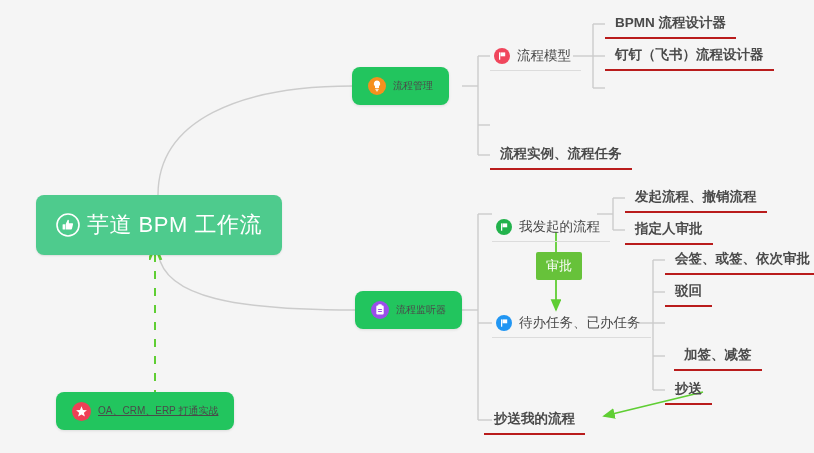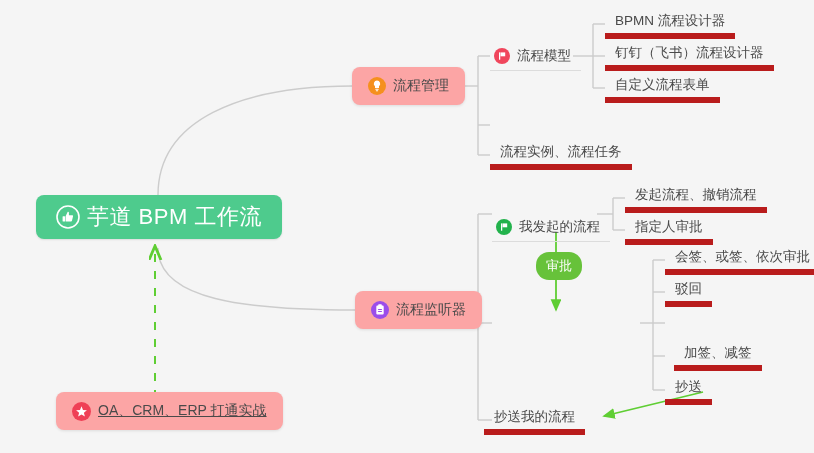--- a/index.html
+++ b/index.html
@@ -40,61 +40,62 @@
     align-items: center;
     white-space: nowrap;
     color: #4a4a4a;
   }
 
   
   .node.root {
     background: #4ecb8d;
     border-radius: 8px;
     padding: 0 20px;
-    height: 44px;
+    height: 60px;
     color: #ffffff;
     font-size: 22px;
     box-shadow: 0 1px 2px rgba(0,0,0,0.10);
   }
   .node.root .label { font-size: 22px; letter-spacing: .5px; }
 
   
   .node.card {
-    background: #fca5a5;
+    background: #22c55e;
     border-radius: 8px;
     padding: 0 16px;
     height: 38px;
-    font-size: 14px;
+    font-size: 10px;
     box-shadow: 0 1px 3px rgba(0,0,0,0.10);
     justify-content: center;
   }
 
   
   .node.leaf {
     background: transparent;
     padding: 0 10px 0 10px;
     height: 30px;
     font-size: 13.5px;
-    border-bottom: 6px solid #b91c1c;
+    border-bottom: 2px solid #b91c1c;
     color: #4a4a4a;
+    font-weight: bold;
   }
 
   
   .node.branch {
     background: transparent;
     padding: 0 10px 0 4px;
     height: 30px;
     font-size: 13.5px;
     border-bottom: 1px solid #dcdcdc;
   }
 
   
   .node.tag {
     background: #67c23a;
-    border-radius: 13px;
+    border-radius: 2px;
     color: #ffffff;
     font-size: 13px;
     height: 28px;
     padding: 0 10px;
     justify-content: center;
   }
 
   
   .icon {
     flex: 0 0 auto;
@@ -201,23 +202,20 @@
     </span>
     <span class="label">流程模型</span>
   </div>
 
   <div class="node leaf" style="left:605px; top:9px;">
     <span class="label">BPMN 流程设计器</span>
   </div>
   <div class="node leaf" style="left:605px; top:41px;">
     <span class="label">钉钉（飞书）流程设计器</span>
   </div>
-  <div class="node leaf" style="left:605px; top:73px;">
-    <span class="label">自定义流程表单</span>
-  </div>
 
   <div class="node leaf" style="left:490px; top:140px;">
     <span class="label">流程实例、流程任务</span>
   </div>
 
   <div class="node card" style="left:355px; top:291px;">
     <span class="icon">
       <svg width="18" height="18" viewBox="0 0 18 18">
         <circle cx="9" cy="9" r="9" fill="#9b4dea"></circle>
         <rect x="5.3" y="4.6" width="7.4" height="9.0" rx="1.1" fill="#ffffff"></rect>
@@ -244,20 +242,30 @@
     <span class="label">发起流程、撤销流程</span>
   </div>
   <div class="node leaf" style="left:625px; top:215px;">
     <span class="label">指定人审批</span>
   </div>
 
   <div class="node tag" style="left:536px; top:252px;">
     <span class="label">审批</span>
   </div>
 
+  <div class="node branch" style="left:492px; top:308px;">
+    <span class="icon">
+      <svg width="16" height="16" viewBox="0 0 16 16">
+        <circle cx="8" cy="8" r="8" fill="#2196f3"></circle>
+        <rect x="5.0" y="4.2" width="1.25" height="7.6" rx="0.5" fill="#ffffff"></rect>
+        <path d="M6.5 4.4 L11.2 4.4 L11.2 8.3 L6.5 8.3 Z" fill="#ffffff"></path>
+      </svg>
+    </span>
+    <span class="label">待办任务、已办任务</span>
+  </div>
 
   <div class="node leaf" style="left:665px; top:245px;">
     <span class="label">会签、或签、依次审批</span>
   </div>
   <div class="node leaf" style="left:665px; top:277px;">
     <span class="label">驳回</span>
   </div>
   <div class="node leaf" style="left:674px; top:341px;">
     <span class="label">加签、减签</span>
   </div>

